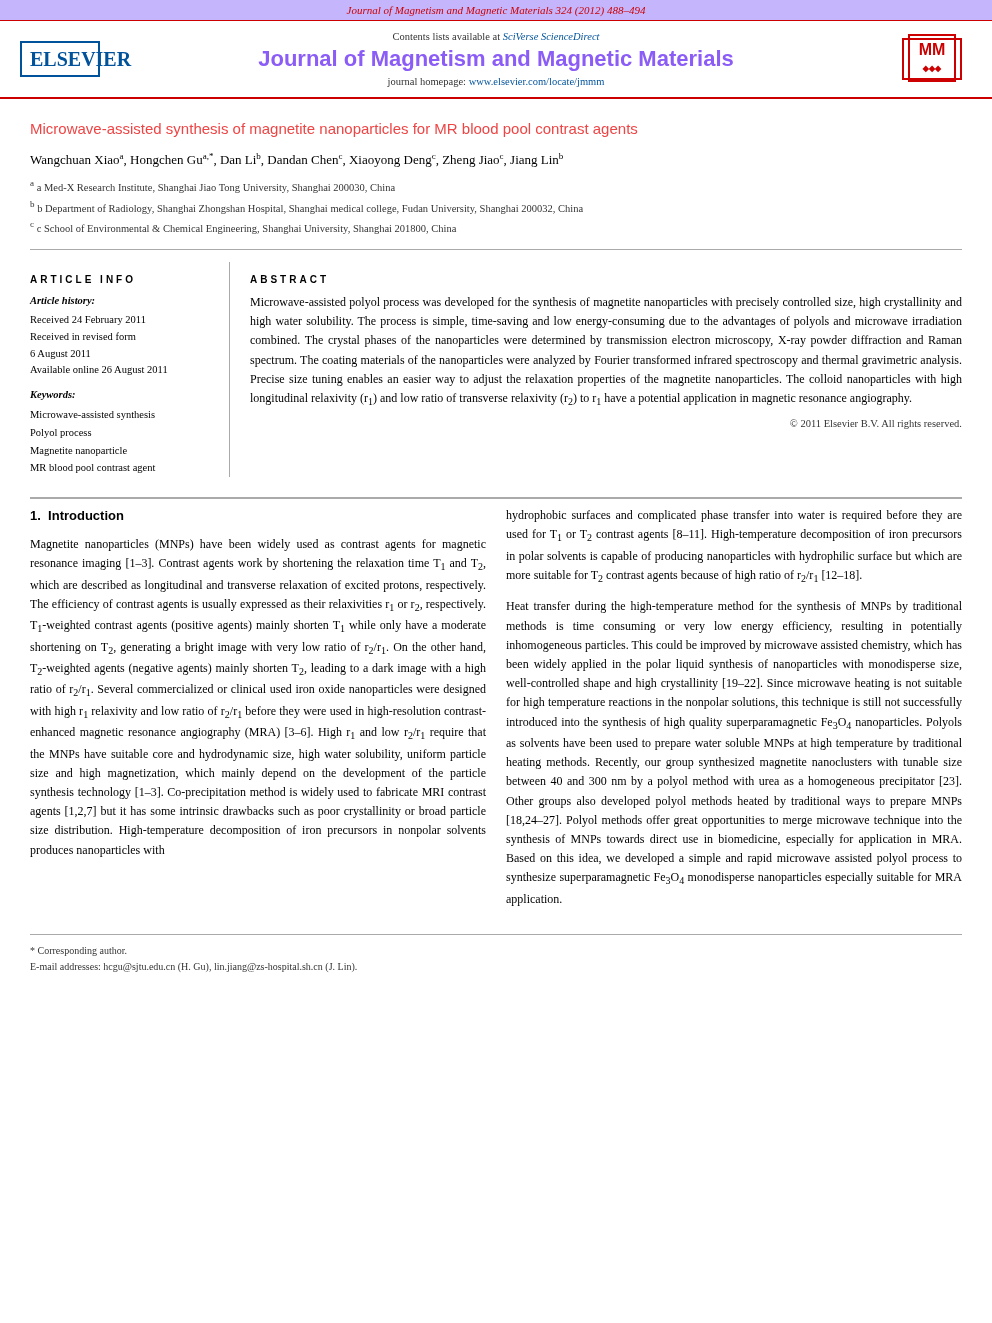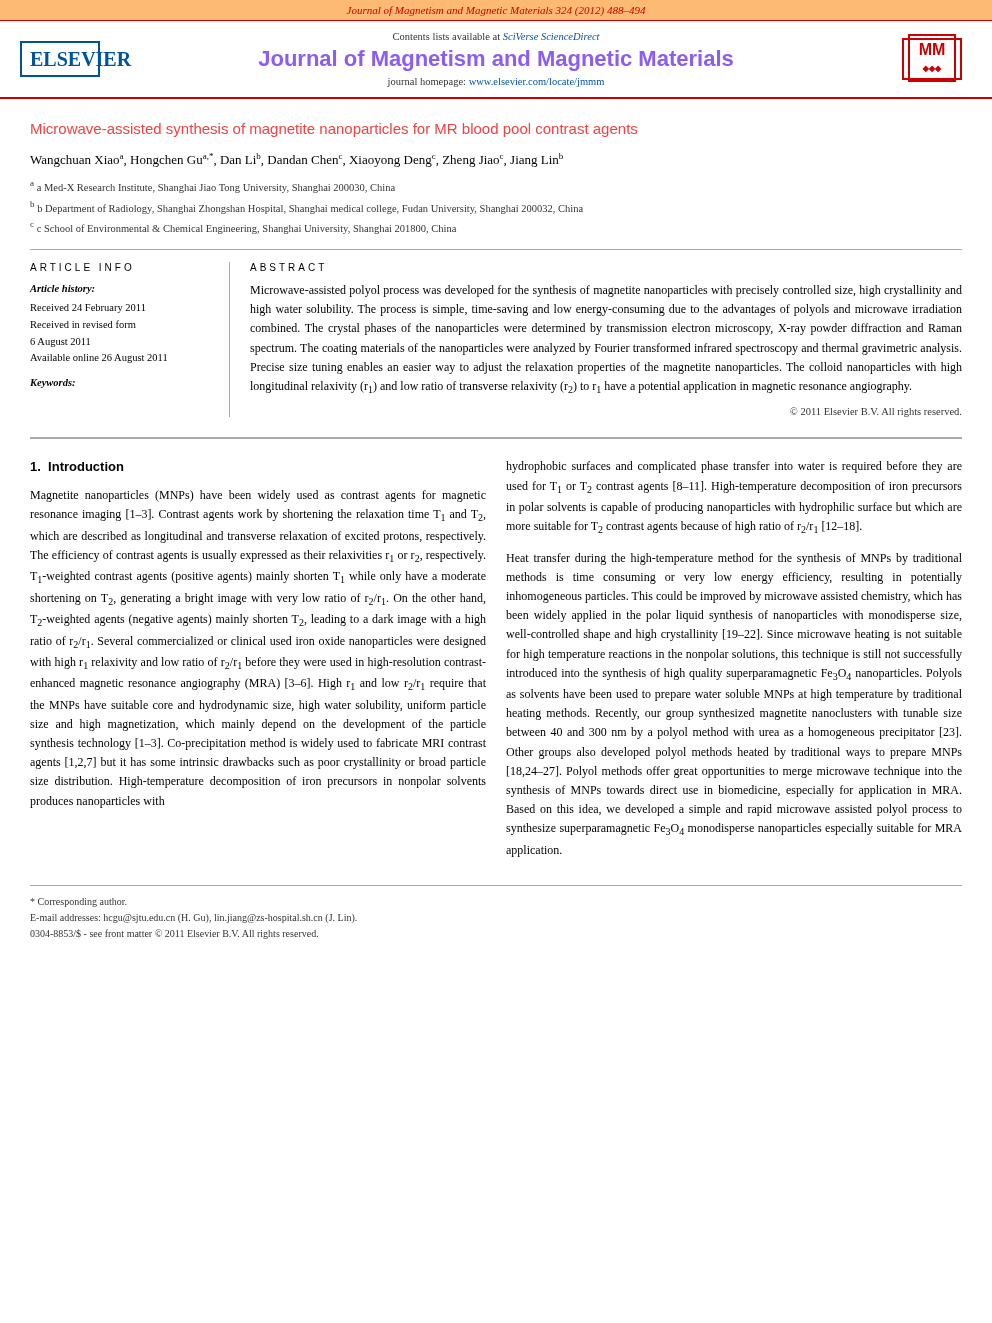--- a/index.html
+++ b/index.html
@@ -7,21 +7,21 @@
       background: #fff;
       font-family: 'Times New Roman', Times, serif;
       font-size: 13px;
       color: #000;
       width: 992px;
       min-height: 1323px;
     }
 
     
     .top-bar {
-      background: #fdba74;
+      background: #c4b5fd;
       border-bottom: 1px solid #c00;
       text-align: center;
       padding: 4px 0;
       font-size: 11px;
       color: #c00;
       font-style: italic;
     }
 
     
     .journal-header {
@@ -139,25 +139,26 @@
       flex-shrink: 0;
       border-right: 1px solid #aaa;
       padding-right: 15px;
     }
     .col-right {
       flex: 1;
     }
 
     .section-label {
       font-size: 10px;
-      font-weight: normal;
+      font-weight: bold;
       letter-spacing: 3px;
       color: #000;
       margin-bottom: 8px;
       font-family: Arial, sans-serif;
+      margin-top: 12px;
     }
 
     .article-info-block {
       font-size: 10.5px;
       line-height: 1.6;
     }
     .article-info-block .info-heading {
       font-style: italic;
       font-weight: bold;
       font-size: 10.5px;
@@ -182,21 +183,21 @@
       font-size: 10.5px;
       text-align: right;
       margin-top: 8px;
       color: #333;
     }
 
     
     .body-content {
       margin-top: 20px;
       border-top: 2px solid #aaa;
-      padding-top: 18px;
+      padding-top: 7px;
     }
     .body-two-col {
       display: flex;
       gap: 20px;
     }
     .body-col {
       flex: 1;
       font-size: 12px;
       line-height: 1.6;
       text-align: justify;
@@ -289,20 +290,26 @@
 
     <div class="col-left">
       <div class="section-label">ARTICLE INFO</div>
       <div class="article-info-block">
         <div class="info-heading">Article history:</div>
         <div>Received 24 February 2011</div>
         <div>Received in revised form</div>
         <div>6 August 2011</div>
         <div>Available online 26 August 2011</div>
         <div class="info-heading">Keywords:</div>
+        <div class="keywords-list">
+          <div>Microwave-assisted synthesis</div>
+          <div>Polyol process</div>
+          <div>Magnetite nanoparticle</div>
+          <div>MR blood pool contrast agent</div>
+        </div>
       </div>
     </div>
 
     <div class="col-right">
       <div class="section-label">ABSTRACT</div>
       <div class="abstract-text">
         Microwave-assisted polyol process was developed for the synthesis of magnetite nanoparticles with precisely controlled size, high crystallinity and high water solubility. The process is simple, time-saving and low energy-consuming due to the advantages of polyols and microwave irradiation combined. The crystal phases of the nanoparticles were determined by transmission electron microscopy, X-ray powder diffraction and Raman spectrum. The coating materials of the nanoparticles were analyzed by Fourier transformed infrared spectroscopy and thermal gravimetric analysis. Precise size tuning enables an easier way to adjust the relaxation properties of the magnetite nanoparticles. The colloid nanoparticles with high longitudinal relaxivity (r<sub>1</sub>) and low ratio of transverse relaxivity (r<sub>2</sub>) to r<sub>1</sub> have a potential application in magnetic resonance angiography.
       </div>
       <div class="copyright-line">© 2011 Elsevier B.V. All rights reserved.</div>
     </div>
@@ -326,17 +333,16 @@
         </p>
         <p>
           Heat transfer during the high-temperature method for the synthesis of MNPs by traditional methods is time consuming or very low energy efficiency, resulting in potentially inhomogeneous particles. This could be improved by microwave assisted chemistry, which has been widely applied in the polar liquid synthesis of nanoparticles with monodisperse size, well-controlled shape and high crystallinity [19–22]. Since microwave heating is not suitable for high temperature reactions in the nonpolar solutions, this technique is still not successfully introduced into the synthesis of high quality superparamagnetic Fe<sub>3</sub>O<sub>4</sub> nanoparticles. Polyols as solvents have been used to prepare water soluble MNPs at high temperature by traditional heating methods. Recently, our group synthesized magnetite nanoclusters with tunable size between 40 and 300 nm by a polyol method with urea as a homogeneous precipitator [23]. Other groups also developed polyol methods heated by traditional ways to prepare MNPs [18,24–27]. Polyol methods offer great opportunities to merge microwave technique into the synthesis of MNPs towards direct use in biomedicine, especially for application in MRA. Based on this idea, we developed a simple and rapid microwave assisted polyol process to synthesize superparamagnetic Fe<sub>3</sub>O<sub>4</sub> monodisperse nanoparticles especially suitable for MRA application.
         </p>
       </div>
     </div>
 
     <div class="footnote-area">
       <span class="fn-line">* Corresponding author.</span>
       <span class="fn-line">E-mail addresses: hcgu@sjtu.edu.cn (H. Gu), lin.jiang@zs-hospital.sh.cn (J. Lin).</span>
-      <span class="fn-line">0304-8853/$ - see front matter © 2011 Elsevier B.V. All rights reserved.</span>
     </div>
   </div>
 
 </div>
 
 </body></html>

